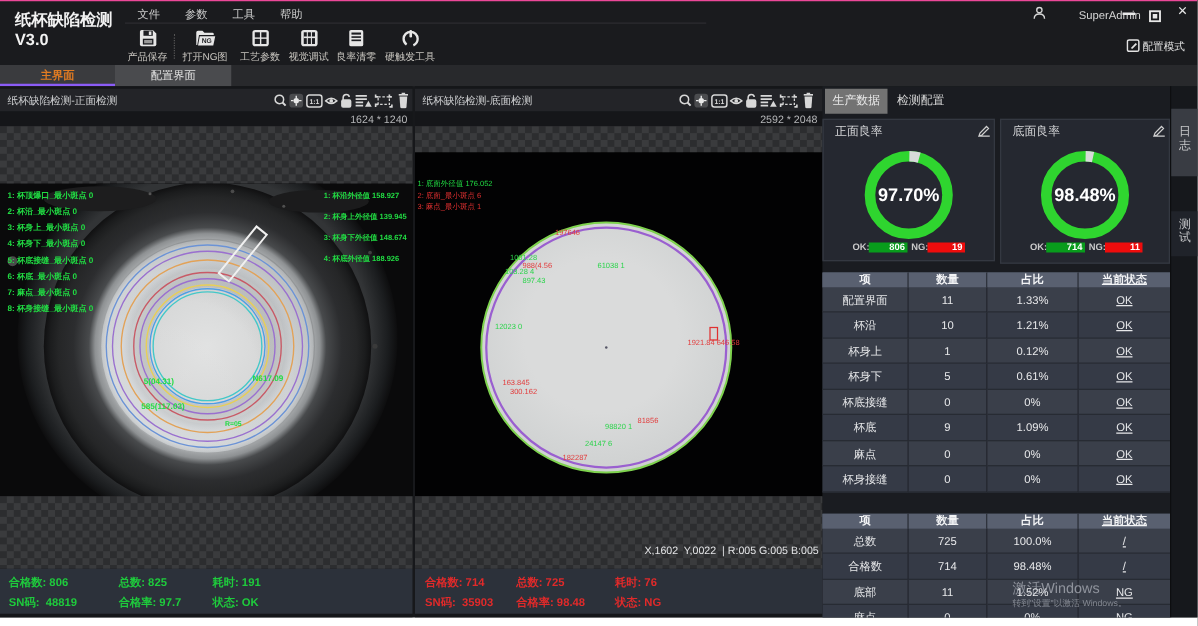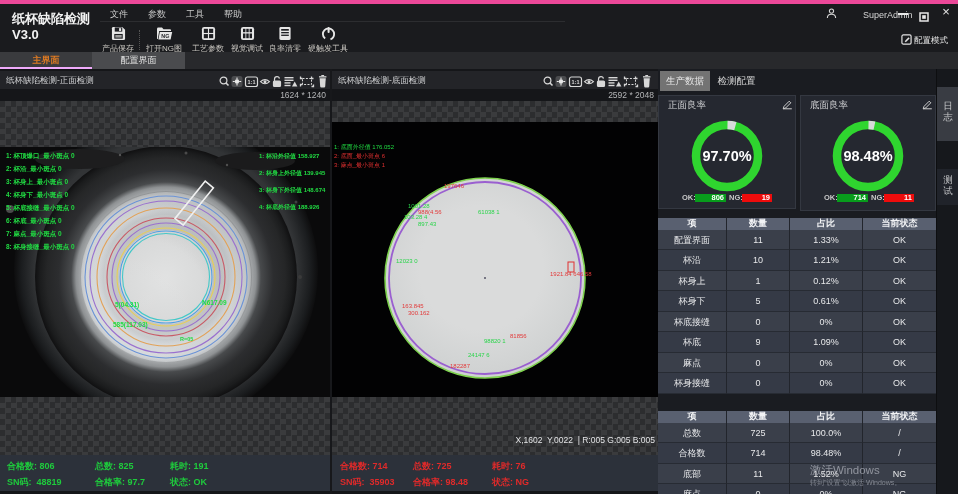--- a/index.html
+++ b/index.html
@@ -1,34 +1,34 @@
 <!DOCTYPE html>
 <html><head>
 <meta charset="utf-8">
 <style>
 *{margin:0;padding:0;box-sizing:border-box;}
 html,body{width:958px;height:501px;background:#ffffff;overflow:hidden;font-family:"Liberation Sans",sans-serif;}
 #app{position:absolute;left:0;top:0;width:958px;height:494px;background:#17181b;overflow:hidden;}
 .abs{position:absolute;}
 .checker{background-color:#2c2d2f;background-image:conic-gradient(#3a3b3d 25%,transparent 0 50%,#3a3b3d 0 75%,transparent 0);background-size:11px 11px;}
 
-#hdr{position:absolute;left:0;top:0;width:958px;height:52px;background:#1a1b1e;border-top:4px solid #ec4899;}
+#hdr{position:absolute;left:0;top:0;width:958px;height:52px;background:#1a1b1e;border-top:1px solid #ec4899;}
 #appTitle{position:absolute;left:12px;top:7px;color:#f2f2f2;font-size:13px;font-weight:bold;line-height:16px;}
 .menuItem{position:absolute;top:4px;color:#cccccc;font-size:9px;}
 #menuSep{position:absolute;left:100px;top:17px;width:560px;height:1px;background:#2c2d30;}
 .tbtn{position:absolute;top:22px;width:44px;text-align:center;color:#cdcdcd;font-size:8px;}
 .tbtn svg{display:block;margin:0 auto 2px auto;}
 .tlabel{display:block;white-space:nowrap;color:#c9c6c0;}
 #vsep1{position:absolute;left:139px;top:26px;height:20px;border-left:1px dotted #555;}
 .winBtn{position:absolute;top:3px;width:16px;height:14px;color:#e8e8e8;font-size:10px;text-align:center;line-height:14px;}
 #cfgMode{position:absolute;right:10px;top:30px;color:#e2e2e2;font-size:8.5px;}
 
 #tabRow{position:absolute;left:0;top:52px;width:958px;height:17px;background:#28292c;}
 .mainTab{position:absolute;top:0;height:17px;line-height:16px;text-align:center;font-size:9px;}
-#tab1{left:0;width:92px;background:#3a3b3e;color:#e07b22;font-weight:bold;border-bottom:2px solid #f0abfc;}
+#tab1{left:0;width:92px;background:#3a3b3e;color:#e07b22;font-weight:bold;border-bottom:2px solid #8b5cf6;}
 #tab2{left:92px;width:93px;background:#4a4b4e;color:#e2e2e2;}
 
 .imgPanel{position:absolute;top:69px;height:425px;background:#151619;}
 #panelL{left:0;width:330px;}
 #panelR{left:332px;width:326px;}
 .pHead{position:absolute;left:0;top:2px;width:100%;height:18px;background:#232428;}
 .pTitle{position:absolute;left:6px;top:4px;color:#cfd0d2;font-size:8.5px;}
 .pIcons{position:absolute;right:2px;top:3px;height:12px;color:#d8d8d8;}
 .pRes{position:absolute;top:21px;right:4px;color:#b4b5b7;font-size:8.5px;height:11px;}
 .statusBar{position:absolute;left:0;bottom:3px;width:100%;height:36px;background:#2c313a;font-size:9px;font-weight:bold;}
@@ -38,21 +38,21 @@
 .sRed{color:#e02a2a;}
 
 .gcard{background:#252830;border:1px solid #343841;}
 .gtitle{position:absolute;left:9px;top:3px;color:#d5d6d8;font-size:9.5px;}
 .pen{position:absolute;right:3px;top:4px;}
 .okng{position:absolute;left:0;top:98px;width:100%;height:8px;font-size:7.5px;font-weight:bold;line-height:8px;}
 .okng .bar{height:8px;line-height:8px;color:#fff;text-align:right;padding-right:2px;}
 .tbl{font-size:9px;color:#e7e8ea;}
 .trow{display:flex;height:20.5px;line-height:20.5px;text-align:center;}
 .trow span{border-right:1px solid #22252c;border-bottom:1px solid #272b33;}
-.trow span:last-child{border-right:none;}
+.trow span:last-child{border-right:none;text-decoration:underline;}
 .thead{height:11.5px;line-height:11.5px;background:#596070;font-weight:bold;color:#f2f3f5;font-size:9px;}
 .thead span{background:#596070;border-bottom:none;}
 .r1 span{background:#3a3f4a;}
 .r2 span{background:#353a46;}
 .c1{width:69px;}.c2{width:63px;}.c3{width:73px;}.c4{width:73px;}
 .vtab{position:absolute;left:0;width:22px;color:#c8c9cb;font-size:9.5px;text-align:center;line-height:11px;}
 </style>
 </head>
 <body>
 <div id="app">

